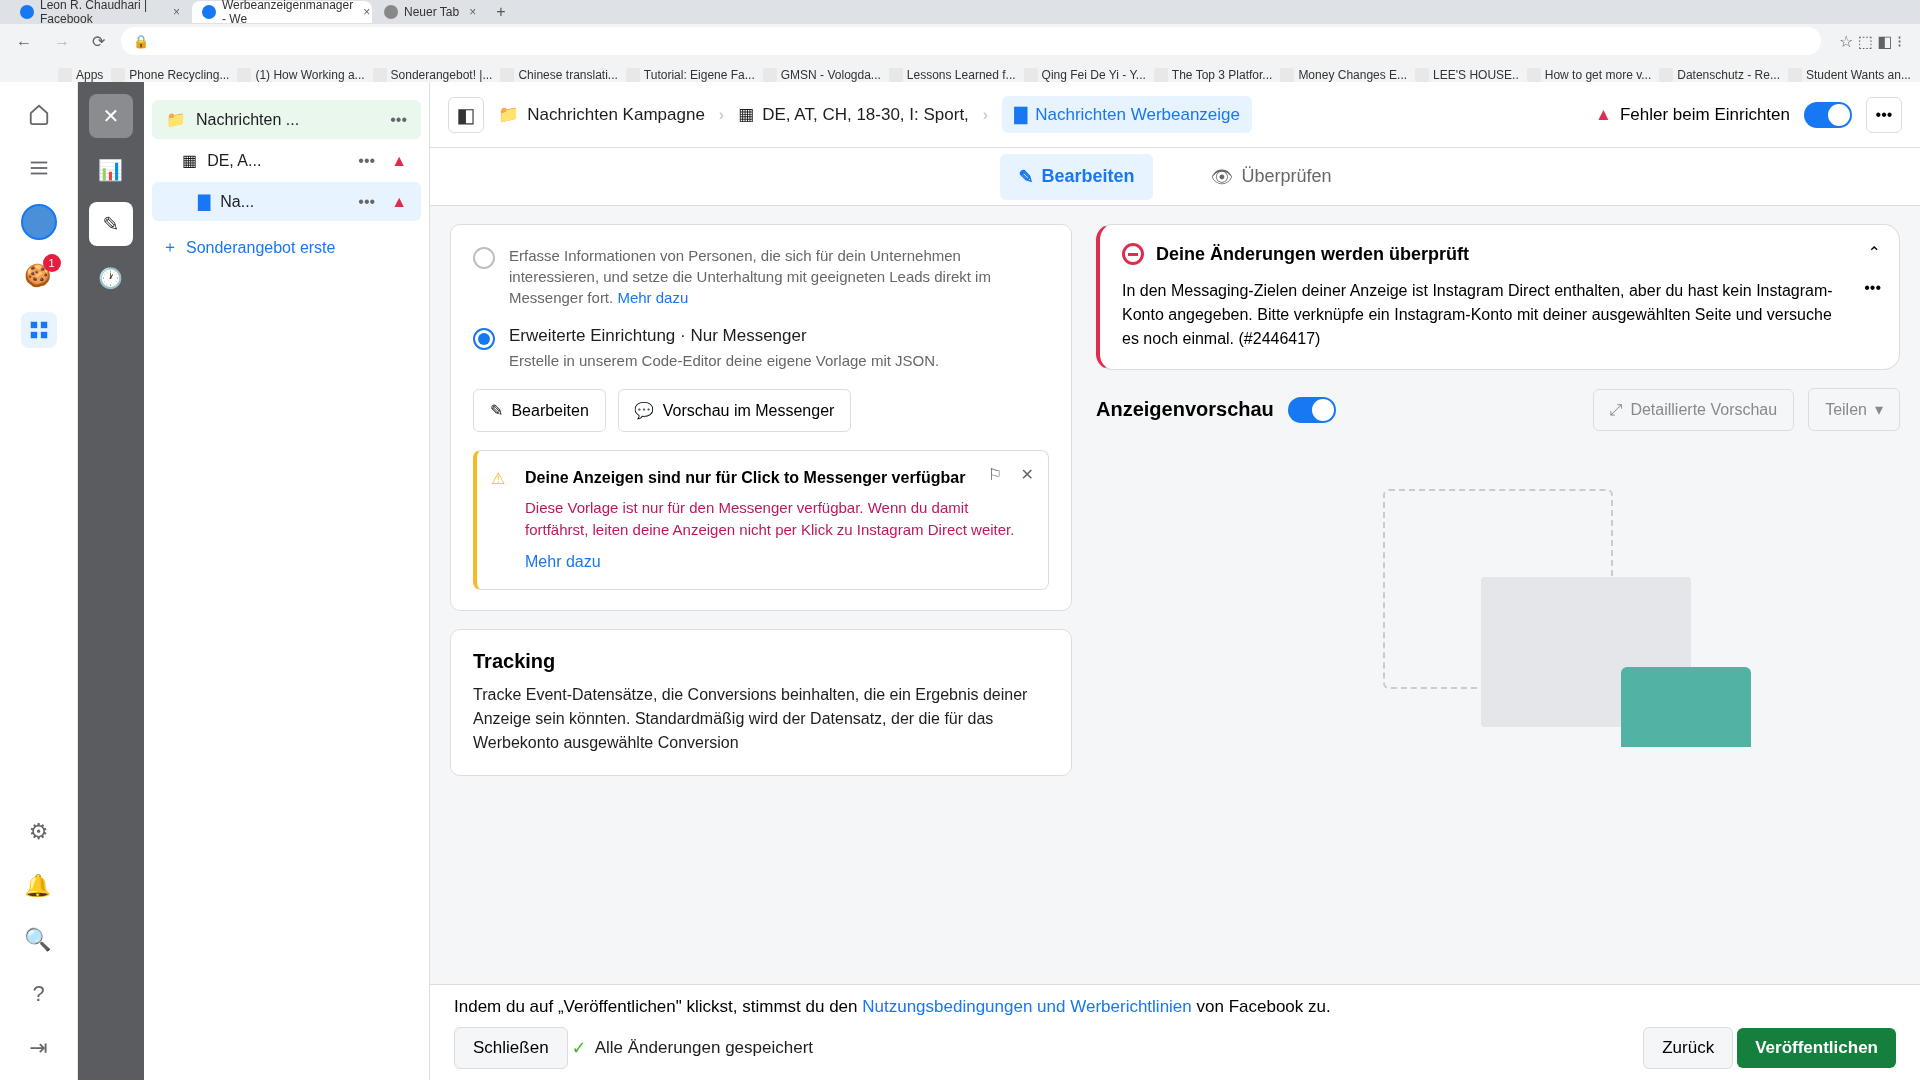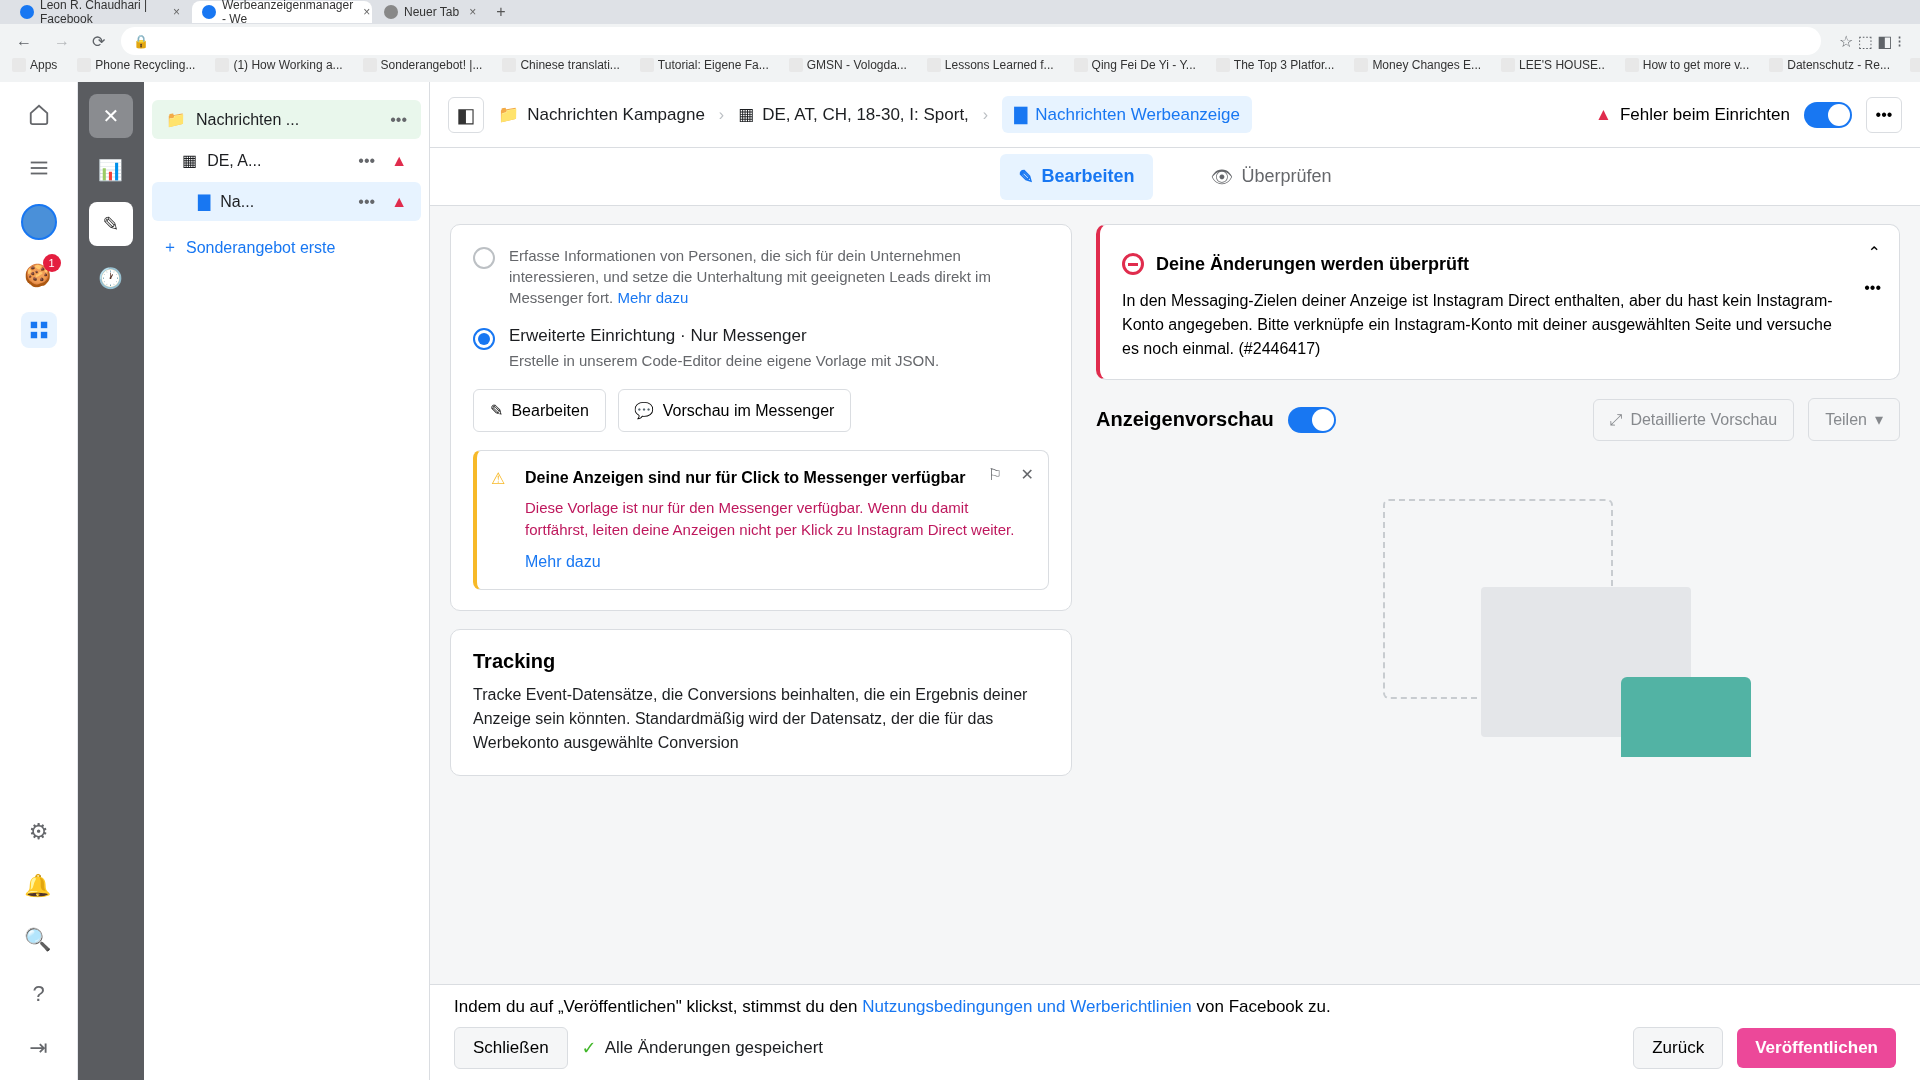--- a/index.html
+++ b/index.html
@@ -8,21 +8,21 @@
 .tab-strip { height: 24px; background: #dee1e6; display: flex; align-items: center; padding-left: 10px; }
 .tab { height: 22px; background: #fff; border-radius: 8px 8px 0 0; display: flex; align-items: center; padding: 0 10px; font-size: 12px; color: #333; margin-right: 2px; max-width: 180px; }
 .tab.inactive { background: transparent; }
 .tab .favicon { width: 14px; height: 14px; border-radius: 50%; background: #1877f2; margin-right: 6px; flex-shrink: 0; }
 .tab .close { margin-left: 10px; color: #666; }
 .address-row { height: 34px; display: flex; align-items: center; padding: 0 10px; gap: 10px; }
 .nav-arrow { color: #5f6368; font-size: 16px; padding: 0 6px; }
 .url-bar { flex: 1; height: 28px; background: #fff; border-radius: 14px; display: flex; align-items: center; padding: 0 12px; font-size: 13px; color: #5f6368; }
 .lock { margin-right: 8px; }
 .ext-icons { display: flex; gap: 10px; padding: 0 8px; color: #5f6368; }
-.bookmarks-row { height: 24px; display: flex; align-items: flex-start; padding: 0 12px; gap: 20px; font-size: 12px; color: #333; overflow: hidden; }
+.bookmarks-row { height: 24px; display: flex; align-items: flex-end; padding: 0 12px; gap: 8px; font-size: 12px; color: #333; overflow: hidden; margin-left: 46px; }
 .bookmark { display: flex; align-items: center; gap: 4px; white-space: nowrap; }
 .bm-icon { width: 14px; height: 14px; border-radius: 2px; background: #e8e8e8; display:inline-block; }
 
 .app { display: flex; height: calc(1080px - 82px); }
 .far-left { width: 78px; background: #fff; border-right: 1px solid #e4e6eb; display: flex; flex-direction: column; align-items: center; padding-top: 14px; gap: 18px; }
 .far-left .ico { width: 36px; height: 36px; display: flex; align-items: center; justify-content: center; border-radius: 8px; color: #65676b; font-size: 22px; position: relative; }
 .far-left .ico.active { background: #e7f3ff; color: #1877f2; }
 .badge { position: absolute; top: -4px; right: -4px; background: #e41e3f; color: #fff; border-radius: 50%; width: 18px; height: 18px; font-size: 11px; display: flex; align-items: center; justify-content: center; }
 .avatar { width: 36px; height: 36px; border-radius: 50%; background: #4a90d9; border: 2px solid #1877f2; }
 .far-left-bottom { margin-top: auto; display: flex; flex-direction: column; gap: 18px; padding-bottom: 14px; }
@@ -69,42 +69,42 @@
 .btn-row { display: flex; gap: 12px; margin-top: 12px; }
 .btn { border: 1px solid #dadde1; background: #fff; border-radius: 6px; padding: 11px 16px; font-size: 16px; display: flex; align-items: center; gap: 8px; }
 .warn-card { background: #fff; border: 1px solid #dadde1; border-left: 4px solid #f7b928; border-radius: 8px; padding: 18px 20px; margin-top: 18px; position: relative; }
 .warn-title { font-weight: 600; font-size: 16px; margin-bottom: 10px; }
 .warn-body { font-size: 15px; color: #be185d; line-height: 1.45; margin-bottom: 12px; }
 .warn-close { position: absolute; top: 14px; right: 14px; color: #65676b; }
 .warn-flag { position: absolute; top: 14px; right: 46px; color: #65676b; }
 .section-title { font-size: 20px; font-weight: 700; margin-bottom: 10px; }
 
 .preview-col { flex: 1; padding: 18px 20px 0 4px; overflow: hidden; }
-.err-alert { background: #fff; border: 1px solid #dadde1; border-left: 4px solid #e02c4d; border-radius: 10px; padding: 28px 46px 18px 22px; margin-bottom: 18px; position: relative; }
+.err-alert { background: #fff; border: 1px solid #dadde1; border-left: 4px solid #e02c4d; border-radius: 16px; padding: 18px 46px 18px 22px; margin-bottom: 18px; position: relative; }
 .err-head { display: flex; align-items: center; gap: 12px; font-weight: 700; font-size: 18px; margin-bottom: 14px; }
 .err-circle { width: 22px; height: 22px; border: 3px solid #e02c4d; border-radius: 50%; position: relative; }
 .err-circle::after { content:''; position:absolute; width:10px; height:3px; background:#e02c4d; top:7px; left:3px; }
 .err-body { font-size: 16px; line-height: 1.5; }
 .err-chev { position: absolute; top: 18px; right: 18px; }
 .err-dots { position: absolute; top: 54px; right: 18px; }
 .pv-bar { display: flex; align-items: center; gap: 14px; margin-bottom: 18px; }
 .pv-title { font-size: 20px; font-weight: 700; }
 .pv-btn { border: 1px solid #dadde1; background: #f5f6f7; border-radius: 6px; padding: 11px 16px; font-size: 16px; color: #86898d; display: flex; align-items: center; gap: 8px; }
 .pv-placeholder { height: 280px; display: flex; align-items: center; justify-content: center; }
 .dashed { width: 230px; height: 200px; border: 2px dashed #c8ccd0; border-radius: 6px; position: relative; }
 .stack1 { position: absolute; width: 210px; height: 150px; background: #e4e6e9; bottom: -40px; right: -80px; border-radius: 4px; }
 .stack2 { position: absolute; width: 130px; height: 80px; background: #52b3a4; bottom: -60px; right: -140px; border-radius: 6px 6px 0 0; }
 
 .footer { height: 96px; background: #fff; border-top: 1px solid #dadde1; padding: 12px 24px; }
 .foot-text { font-size: 17px; margin-bottom: 10px; }
-.foot-row { display: flex; align-items: center; gap: 14px; }
+.foot-row { display: flex; align-items: center; gap: 4px; }
 .foot-btn { border: 1px solid #dadde1; background: #f5f6f7; border-radius: 6px; padding: 10px 18px; font-size: 17px; }
 .foot-saved { color: #1c1e21; font-size: 17px; display: flex; align-items: center; gap: 8px; }
 .foot-saved .check { color: #42b72a; font-size: 18px; }
-.publish { background: #ec4899; color: #fff; border: none; font-weight: 600; }
+.publish { background: #15803d; color: #fff; border: none; font-weight: 600; }
 .spacer { flex: 1; }
 
 svg.ic { width: 22px; height: 22px; }
 </style>
 </head>
 <body>
 
 <div class="chrome-top">
   <div class="tab-strip">
     <div class="tab inactive">

